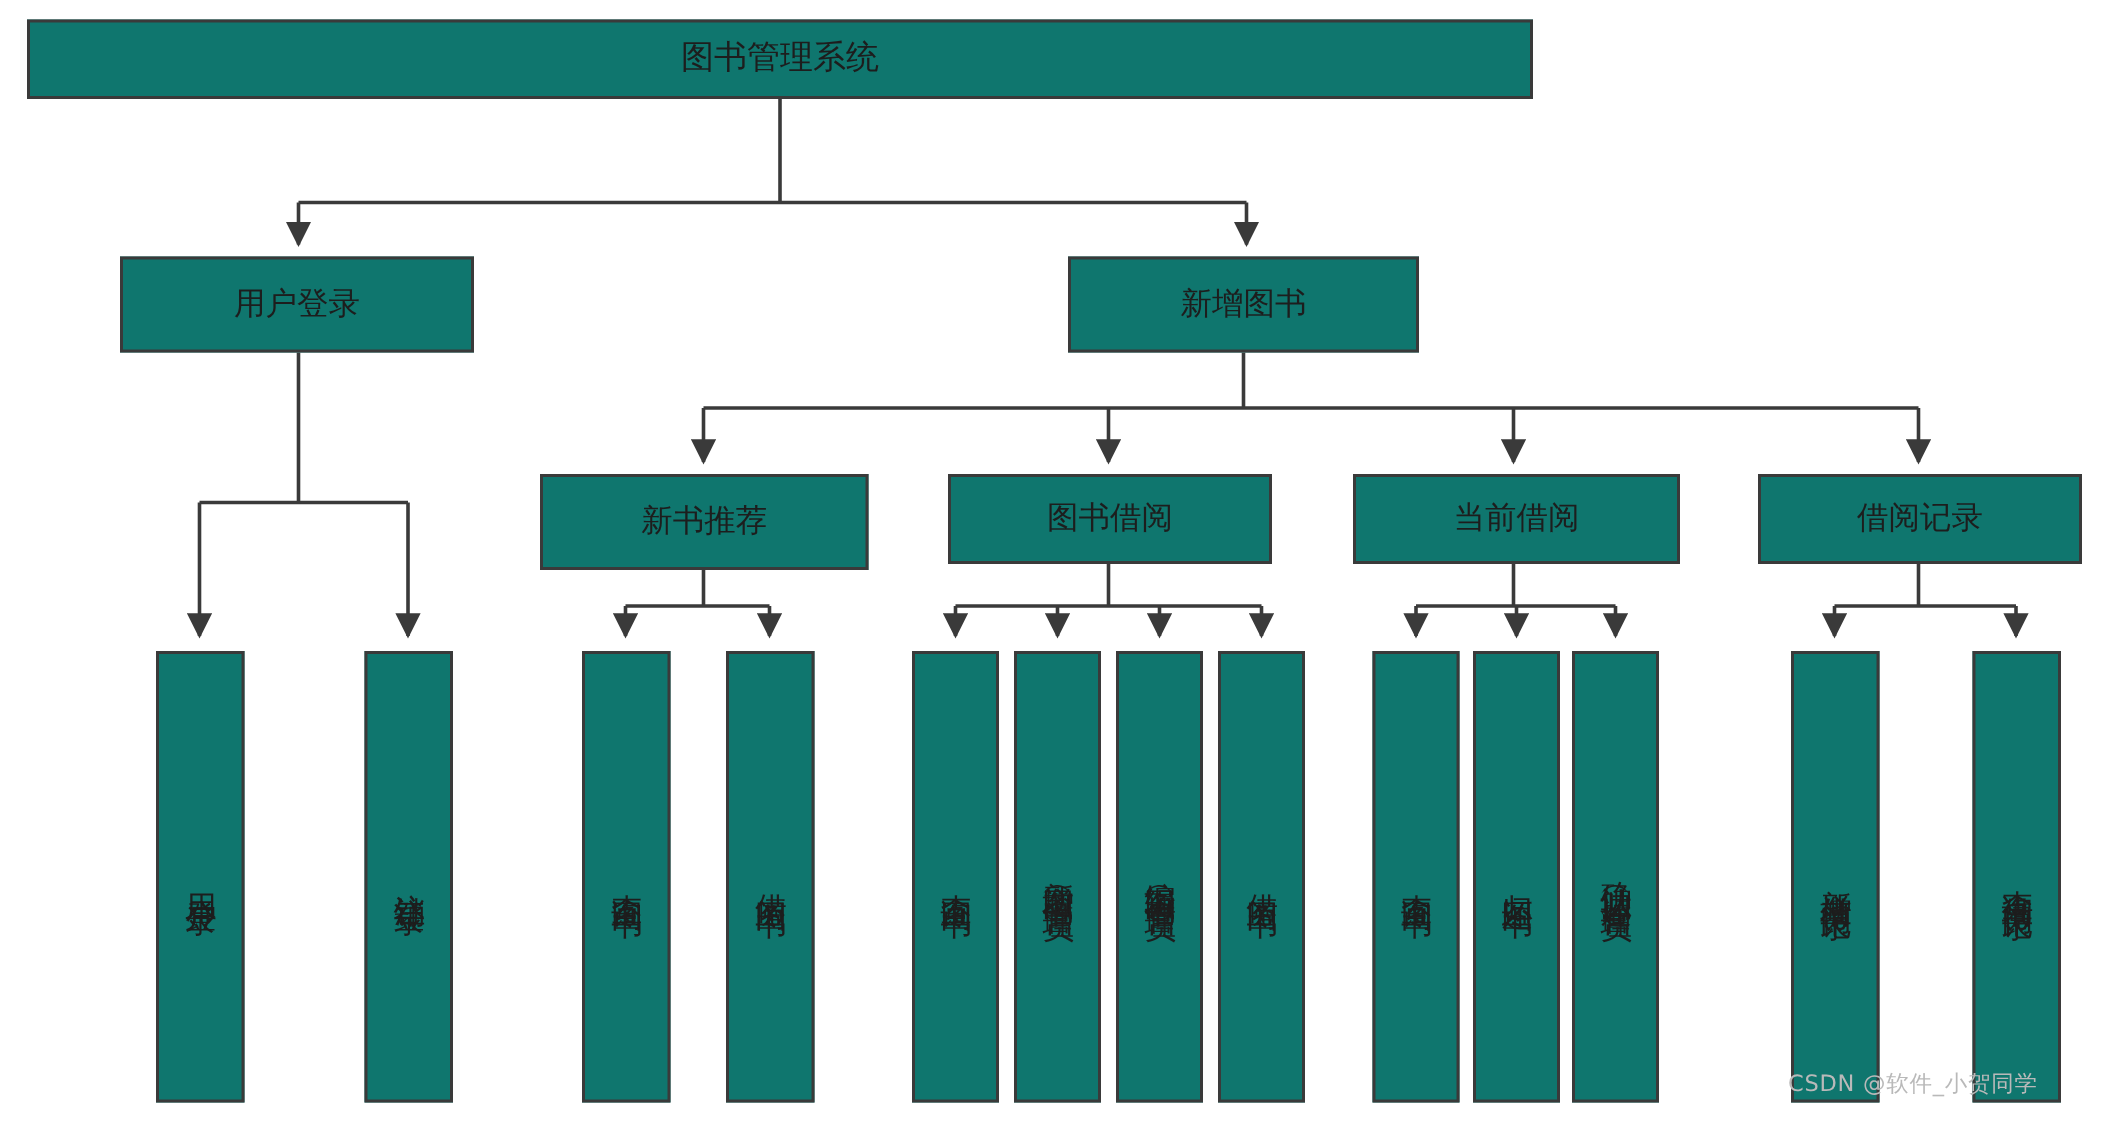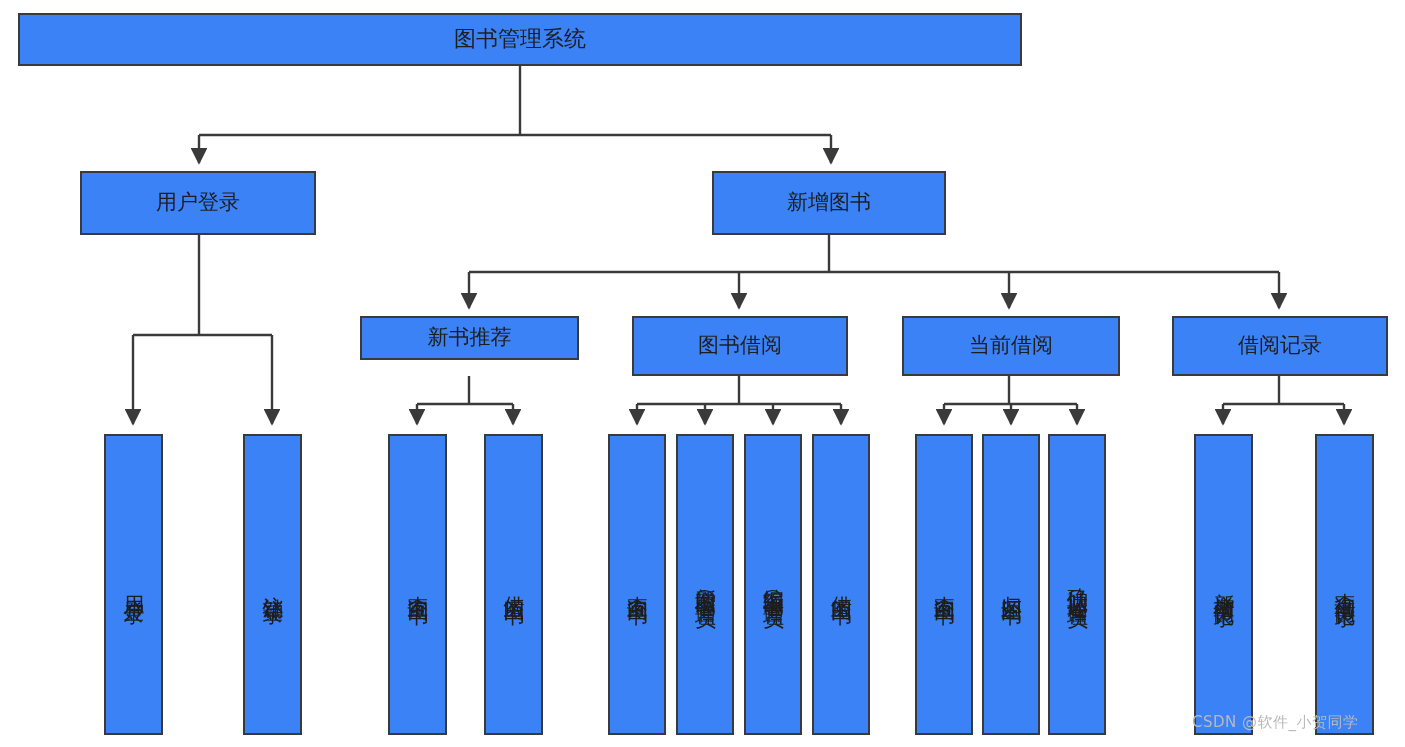--- a/index.html
+++ b/index.html
@@ -22,21 +22,21 @@
     position: absolute;
     left: 0;
     top: 0;
     width: 1405px;
     height: 747px;
     pointer-events: none;
   }
   .node {
     position: absolute;
     box-sizing: border-box;
-    background: #3b82f6;
+    background: #0f766e;
     border: 2px solid #3a3a3a;
     display: flex;
     align-items: center;
     justify-content: center;
     color: #1d1d1d;
     z-index: 2;
   }
   .node .label {
     display: block;
     text-align: center;
@@ -132,21 +132,21 @@
     <span class="label">图书管理系统</span>
   </div>
 
   <div class="node horz" style="left:80px; top:171px; width:236px; height:64px;">
     <span class="label">用户登录</span>
   </div>
   <div class="node horz" style="left:712px; top:171px; width:234px; height:64px;">
     <span class="label">新增图书</span>
   </div>
 
-  <div class="node horz" style="left:360px; top:316px; width:219px; height:44px;">
+  <div class="node horz" style="left:360px; top:316px; width:219px; height:64px;">
     <span class="label">新书推荐</span>
   </div>
   <div class="node horz" style="left:632px; top:316px; width:216px; height:60px;">
     <span class="label">图书借阅</span>
   </div>
   <div class="node horz" style="left:902px; top:316px; width:218px; height:60px;align-items:center;">
     <span class="label">当前借阅</span>
   </div>
   <div class="node horz" style="left:1172px; top:316px; width:216px; height:60px;">
     <span class="label">借阅记录</span>

